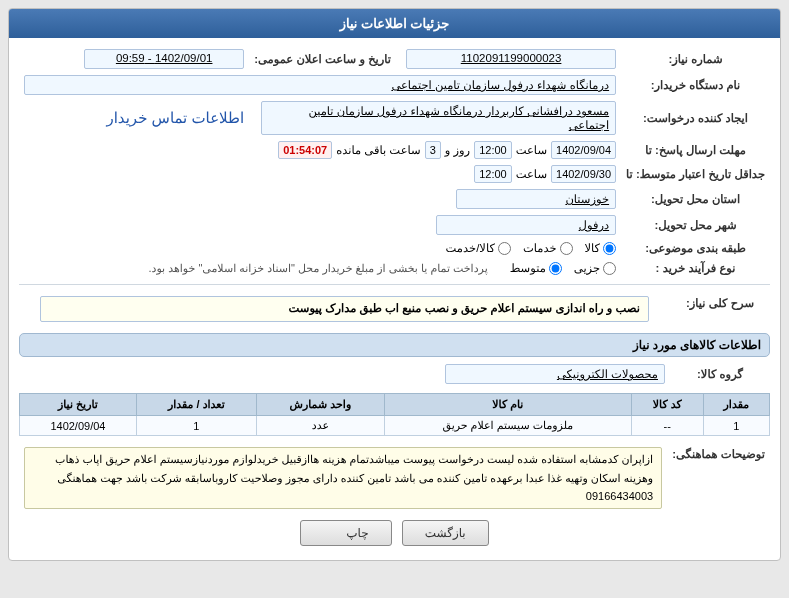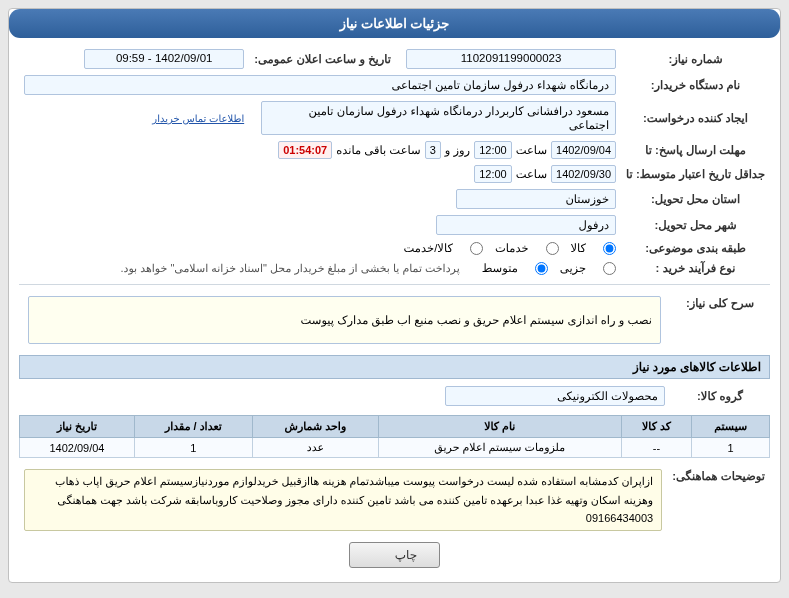--- a/index.html
+++ b/index.html
@@ -21,21 +21,20 @@
       border-radius: 4px;
       overflow: hidden;
     }
     .card-header {
       background: linear-gradient(to bottom, #4a7ab5, #2e5f9a);
       color: #fff;
       text-align: center;
       padding: 7px 12px;
       font-size: 13px;
       font-weight: bold;
-      border-radius: 11px;
     }
     .card-body {
       padding: 8px 10px;
     }
     .info-table {
       width: 100%;
       border-collapse: collapse;
       margin-bottom: 6px;
     }
     .info-table td {
@@ -51,29 +50,29 @@
       text-align: center;
     }
     .value-box {
       border: 1px solid #b0c4de;
       background: #f0f8ff;
       padding: 2px 6px;
       border-radius: 2px;
       min-height: 20px;
       display: inline-block;
       text-align: right;
+      text-decoration: underline;
     }
     .value-box-wide {
       width: 100%;
     }
     .blue-link {
       color: #2255aa;
-      text-decoration: underline;
       cursor: pointer;
-      font-size: 10px;
+      font-size: 15px;
     }
     .date-time-row {
       display: flex;
       align-items: center;
       gap: 4px;
       flex-wrap: nowrap;
     }
     .small-box {
       border: 1px solid #b0c4de;
       background: #f0f8ff;
@@ -81,31 +80,31 @@
       border-radius: 2px;
       font-size: 11px;
     }
     .section-header {
       background: #d0e0f0;
       border: 1px solid #a0b8d0;
       padding: 4px 8px;
       font-weight: bold;
       font-size: 12px;
       margin: 6px 0 4px 0;
-      border-radius: 0;
+      border-radius: 5px;
     }
     .radio-group {
       display: flex;
       gap: 12px;
       align-items: center;
     }
     .radio-item {
       display: flex;
       align-items: center;
-      gap: 17px;
+      gap: 3px;
       cursor: pointer;
     }
     .goods-table {
       width: 100%;
       border-collapse: collapse;
       font-size: 11px;
       margin-top: 4px;
     }
     .goods-table th {
       background: #c8d8e8;
@@ -153,26 +152,27 @@
       font-size: 11px;
       line-height: 1.7;
       text-align: right;
       direction: rtl;
       border-radius: 2px;
       margin-top: 2px;
     }
     .srh-box {
       border: 1px solid #b0c4de;
       background: #fffff0;
-      padding: 16px 8px;
+      padding: 4px 8px;
       font-size: 11.5px;
       text-align: right;
       min-height: 26px;
       border-radius: 2px;
-      margin: 2px 4px;
+      margin: 2px 16px;
+      font-weight: bold;
     }
     .divider {
       border: none;
       border-top: 1px solid #d0d8e0;
       margin: 6px 0;
     }
   </style>
 </head>
 <body>
 
@@ -314,21 +314,21 @@
           <td>
             <div class="value-box" style="width:220px;">محصولات الکترونیکی</div>
           </td>
         </tr>
       </tbody>
         </table>
 
       <table class="goods-table">
         <thead>
           <tr>
-            <th>سیستم</th>
+            <th>مقدار</th>
             <th>کد کالا</th>
             <th>نام کالا</th>
             <th>واحد شمارش</th>
             <th>تعداد / مقدار</th>
             <th>تاریخ نیاز</th>
           </tr>
         </thead>
         <tbody id="goods-tbody">
         <tr>
               <td>1</td>
@@ -346,18 +346,19 @@
             <tr>
           <td class="label-cell" style="vertical-align:top; padding-top:5px;">توضیحات هماهنگی:</td>
           <td>
             <div class="note-box">ازاپران کدمشابه استفاده شده لیست درخواست پیوست میباشدتمام هزینه هاازقبیل خریدلوازم موردنیازسیستم اعلام حریق اپاب ذهاب وهزینه اسکان وتهیه غذا عبدا برعهده تامین کننده می باشد تامین کننده دارای مجوز وصلاحیت کاروباسابقه شرکت باشد جهت هماهنگی 09166434003</div>
           </td>
         </tr>
       </tbody>
         </table>
 
       <div class="btn-row">
+        <button class="btn btn-back">بازگشت</button>
         <button class="btn btn-default">چاپ</button>
       </div>
 
     </div>
   </div>
 </div>
 
 </body></html>

